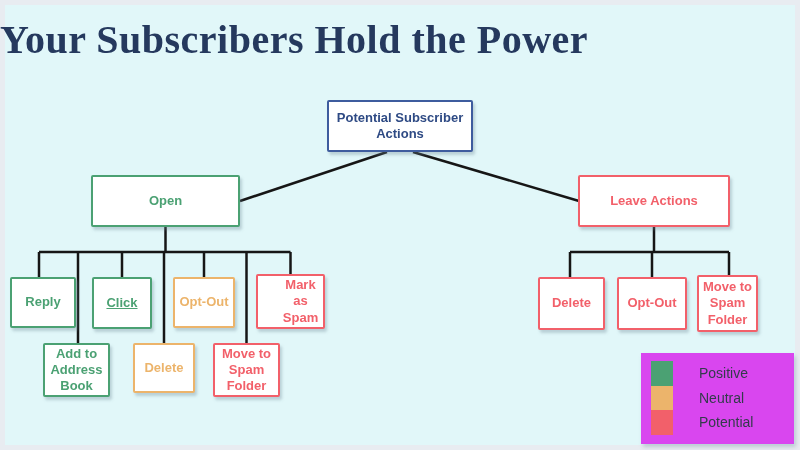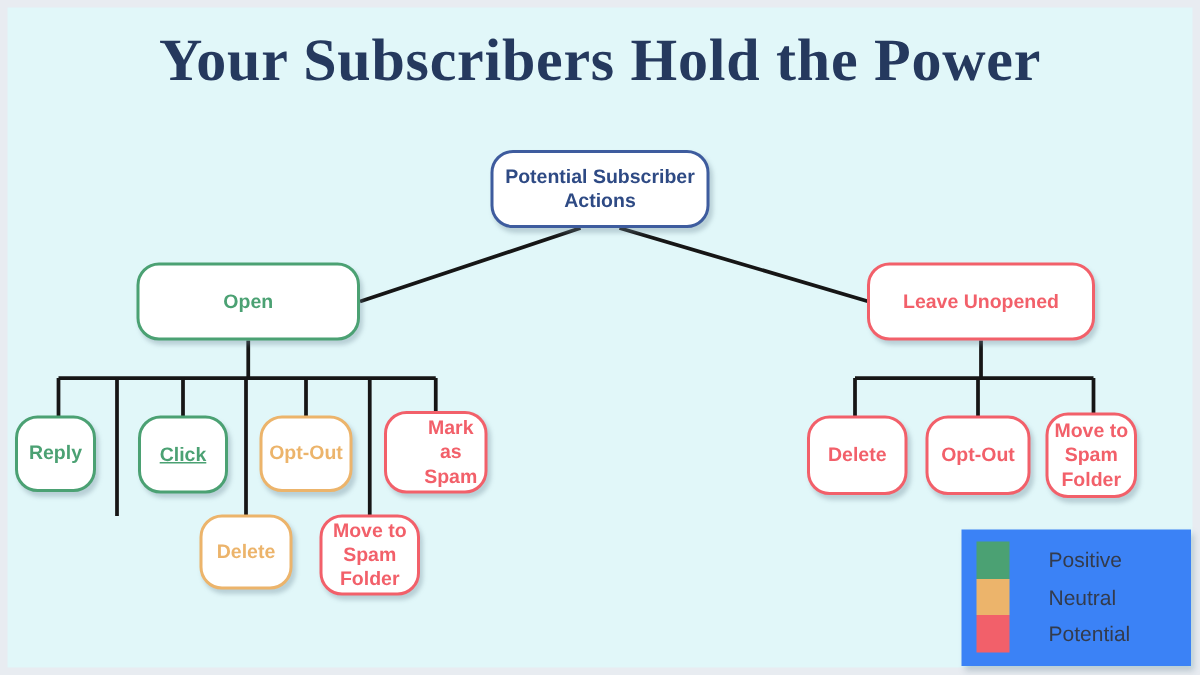--- a/index.html
+++ b/index.html
@@ -9,61 +9,61 @@
   #slide {
     position: relative;
     width: 800px; height: 450px;
     background: var(--background);
     box-shadow: inset 0 0 0 5px var(--frame);
   }
 
   .title {
     position: absolute;
     left: 0; top: 16px; width: 800px;
-    text-align: center;
+    text-align: left;
     font-family: "Liberation Serif", "DejaVu Serif", serif;
     font-weight: 700;
     font-size: 40px;
     letter-spacing: 0.5px;
     color: var(--title);
   }
 
   svg.connectors {
     position: absolute; left: 0; top: 0;
     width: 800px; height: 450px;
     z-index: 1;
   }
   svg.connectors line { stroke: var(--connector); stroke-width: 2.5; }
 
   .node {
     position: absolute;
     z-index: 2;
     background: #ffffff;
-    border-radius: 15px;
+    border-radius: 2px;
     display: flex;
     align-items: center;
     justify-content: center;
     text-align: center;
     font-weight: 700;
     font-size: 13px;
     line-height: 1.25;
     padding: 2px 3px;
     box-shadow: 2px 3px 3px rgba(110, 135, 150, 0.35);
   }
   .node.root     { border: 2.5px solid var(--root-border); color: var(--root-text); }
   .node.positive { border: 2.5px solid var(--positive);    color: var(--positive); }
   .node.neutral  { border: 2.5px solid var(--neutral);     color: var(--neutral); }
   .node.negative { border: 2.5px solid var(--negative);    color: var(--negative); }
 
   .legend {
     position: absolute;
     z-index: 2;
     left: 641px; top: 353px;
     width: 153px; height: 91px;
-    background: #3b82f6;
+    background: #d946ef;
     box-shadow: 2px 3px 4px rgba(110, 135, 150, 0.35);
     padding: 8px 0 0 10px;
   }
   .legend-grid {
     display: grid;
     grid-template-columns: 22px 1fr;
     grid-auto-rows: 24.5px;
   }
   .legend-swatch { width: 22px; height: 24.5px; }
   .legend-label {
@@ -101,27 +101,28 @@
       <line x1="570" y1="252" x2="729" y2="252"></line>
       <line x1="570" y1="252" x2="570" y2="278"></line>
       <line x1="652" y1="252" x2="652" y2="278"></line>
       <line x1="729" y1="252" x2="729" y2="276"></line>
     </g>
   </svg>
 
   <div class="node root" style="left:327px; top:100px; width:146px; height:52px;">Potential Subscriber Actions</div>
 
   <div class="node positive" style="left:91px; top:175px; width:149px; height:52px;text-align:right;">Open</div>
-  <div class="node negative" style="left:578px; top:175px; width:152px; height:52px;">Leave Unopened</div>
+  <div class="node negative" style="left:578px; top:175px; width:152px; height:52px;">Leave Actions</div>
 
-  <div class="node positive" style="left:10px; top:277px; width:54px; height:51px;">Reply</div>
+  <div class="node positive" style="left:10px; top:277px; width:66px; height:51px;">Reply</div>
   <div class="node positive" style="left:92px; top:277px; width:60px; height:52px;text-decoration:underline;">Click</div>
   <div class="node neutral" style="left:173px; top:277px; width:62px; height:51px;">Opt-Out</div>
   <div class="node negative" style="left:256px; top:274px; width:69px; height:55px;padding-left:23px;">Mark as Spam</div>
 
+  <div class="node positive" style="left:43px; top:343px; width:67px; height:54px;">Add to Address Book</div>
   <div class="node neutral" style="left:133px; top:343px; width:62px; height:50px;">Delete</div>
   <div class="node negative" style="left:213px; top:343px; width:67px; height:54px;">Move to Spam Folder</div>
 
   <div class="node negative" style="left:538px; top:277px; width:67px; height:53px;">Delete</div>
   <div class="node negative" style="left:617px; top:277px; width:70px; height:53px;">Opt-Out</div>
   <div class="node negative" style="left:697px; top:275px; width:61px; height:57px;">Move to Spam Folder</div>
 
   <div class="legend">
     <div class="legend-grid">
       <div class="legend-swatch" style="background-color: rgb(75, 161, 115);"></div>

